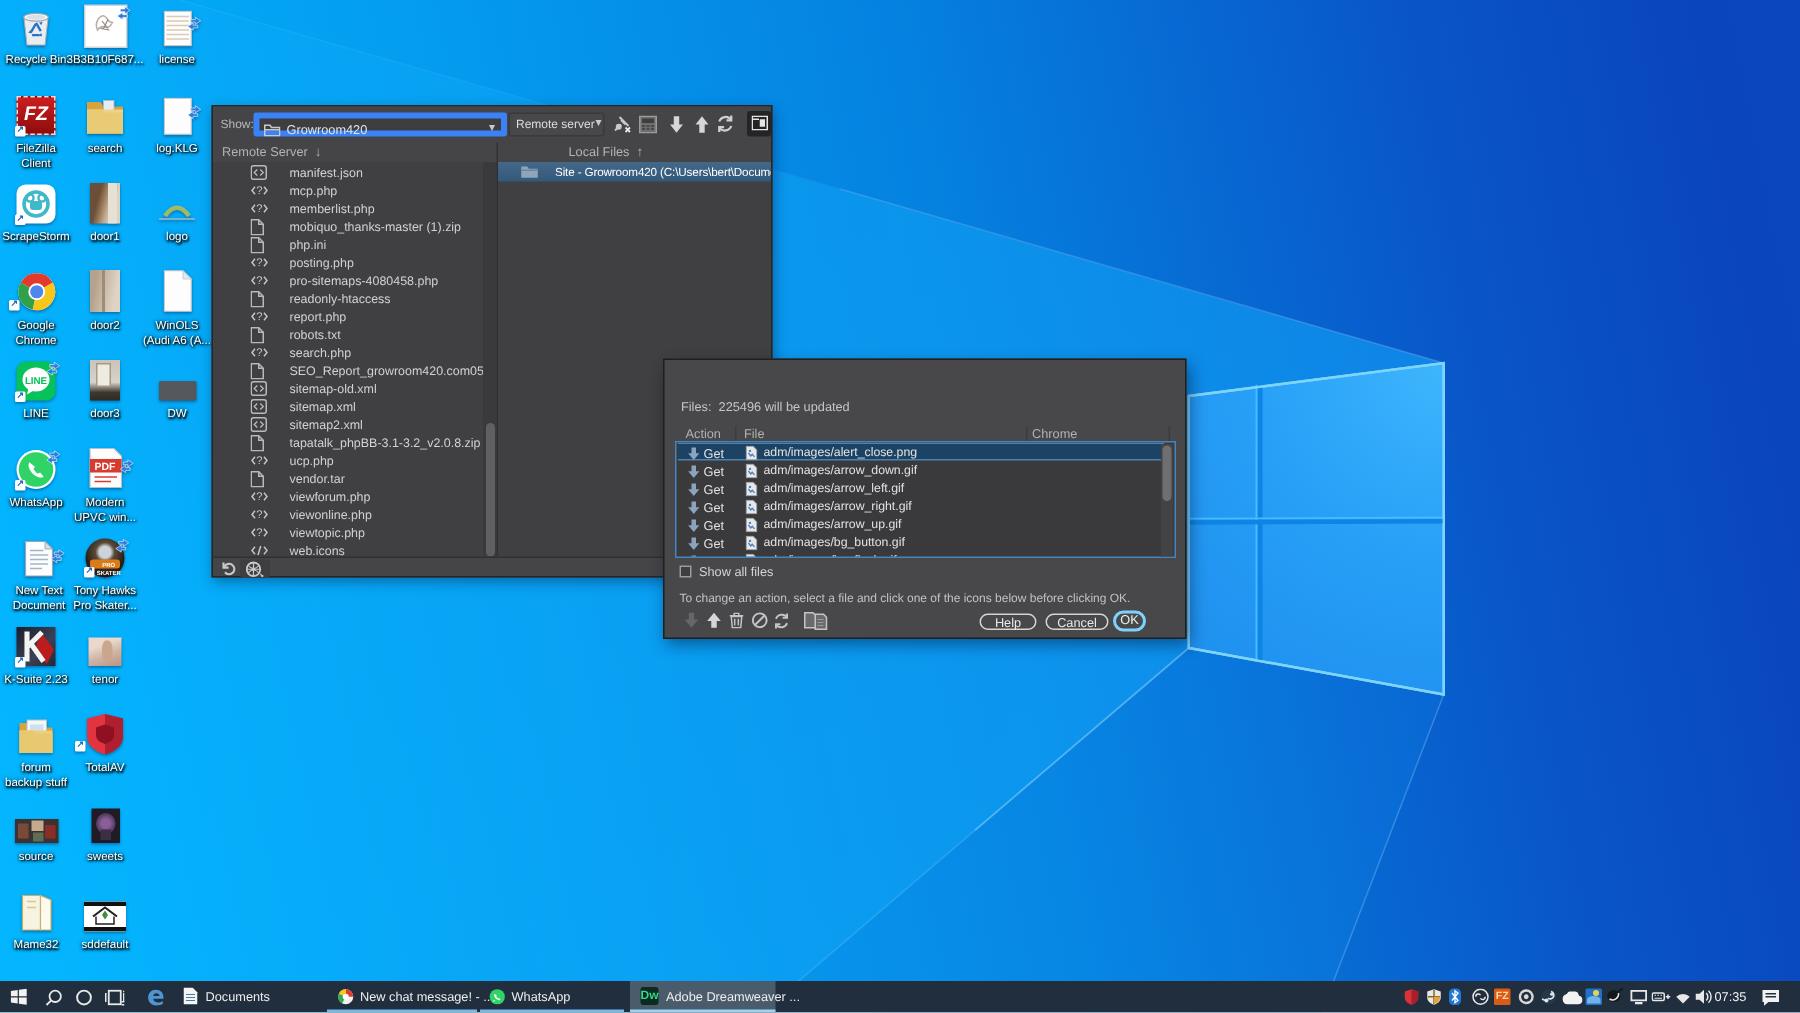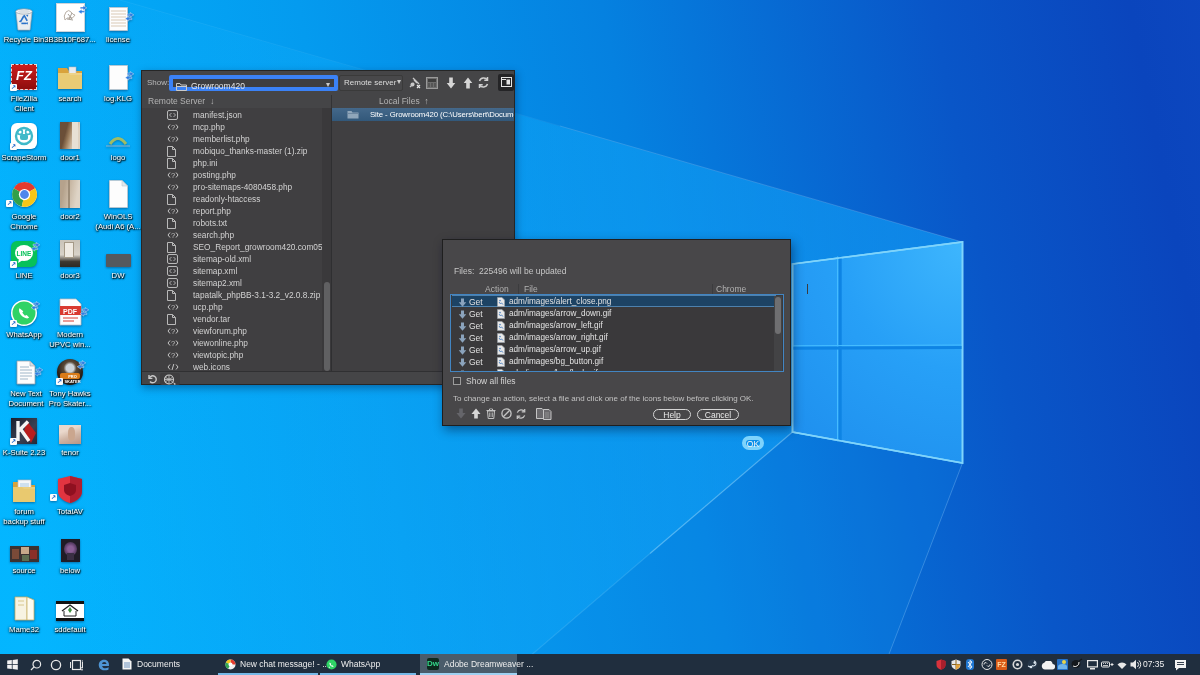--- a/index.html
+++ b/index.html
@@ -329,21 +329,21 @@
     <div class="lb">TotalAV</div>
   </div>
 
 <div class="di" style="left:38px;top:540px">
     <div class="ic">
   <div style="width:19px;height:23px;background:#201c26;position:relative;overflow:hidden;">
     <div style="position:absolute;left:3px;top:3px;width:13px;height:14px;border-radius:50%;background:radial-gradient(circle,#8a5f96 0 30%,#5d3f6a 60%,#2c2234 100%);"></div>
     <div style="position:absolute;left:6px;top:14px;width:7px;height:7px;background:#3a2f44;"></div>
   </div>
 </div>
-    <div class="lb">below</div>
+    <div class="lb">sweets</div>
   </div>
 
 <div class="di" style="left:38px;top:599px">
     <div class="ic">
   <div style="width:28px;height:20px;background:#fff;position:relative;overflow:hidden;">
     <div style="position:absolute;left:0;top:0;width:28px;height:3px;background:#111;"></div>
     <div style="position:absolute;left:0;bottom:0;width:28px;height:3px;background:#111;"></div>
     <svg width="28" height="20" viewBox="0 0 28 20" style="position:absolute;left:0;top:0;">
       <path d="M6 10 L14 4 L22 10" fill="none" stroke="#222" stroke-width="1.4"></path>
       <path d="M8 10 L8 15 L20 15 L20 10" fill="none" stroke="#222" stroke-width="1"></path>
@@ -647,21 +647,21 @@
     <svg width="13" height="11" viewBox="0 0 13 11" style="position:absolute;left:22px;top:2px;">
       <circle cx="5" cy="5.5" r="4.5" fill="none" stroke="#c9c9c9" stroke-width="1.2"></circle>
       <path d="M0.5 5.5 h9 M5 1 v9 M1.5 3 a5 7 0 0 0 7 0 M1.5 8 a5 7 0 0 1 7 0" fill="none" stroke="#c9c9c9" stroke-width="0.8"></path>
       <path d="M9 8 l3 2 -1.5 1z" fill="#c9c9c9"></path>
     </svg>
   </div>
 </div>
 
 <div id="sync" style="position:absolute;left:442px;top:239px;width:349px;height:187px;background:#484749;border:1px solid #1f1f1f;box-shadow:2px 4px 10px rgba(0,10,40,.45);z-index:10;font-size:8.5px;color:#cfcfcf;">
   <span style="position:absolute;left:11px;top:26px;color:#c6c6c6;">Files:&nbsp; 225496 will be updated</span>
-  <div style="position:absolute;left:0;top:44px;width:347px;height:10px;color:#b2b2b2;margin-left:28px;">
+  <div style="position:absolute;left:0;top:44px;width:347px;height:10px;color:#b2b2b2;">
     <span style="position:absolute;left:14px;">Action</span>
     <span style="position:absolute;left:53px;">File</span>
     <span style="position:absolute;left:245px;">Chrome</span>
     <div style="position:absolute;left:47px;top:0;width:1px;height:10px;background:#3c3c3e;"></div>
     <div style="position:absolute;left:241px;top:0;width:1px;height:10px;background:#3c3c3e;"></div>
     <div style="position:absolute;left:336px;top:0;width:1px;height:10px;background:#3c3c3e;"></div>
   </div>
   <div id="synclist" style="position:absolute;left:7px;top:54px;width:334px;height:78px;background:#3a393b;border:1px solid #4285c2;overflow:hidden;">
       <div style="position:absolute;left:1px;top:1px;width:324px;height:12px;white-space:nowrap;background:#1d4364;border-top:1px solid #4e81ad;border-bottom:1px solid #4e81ad;margin-top:-1px;">
         <span style="position:absolute;left:6px;top:1.5px;"><svg width="9" height="9" viewBox="0 0 11 12">
@@ -774,21 +774,21 @@
     <path d="M10.5 8 A4.5 4.5 0 0 1 2.5 9" fill="none" stroke="#c4c4c4" stroke-width="1.4"></path>
     <path d="M2.5 12 v-3.2 h3.2" fill="none" stroke="#c4c4c4" stroke-width="1.4"></path>
   </svg>
   <svg width="16" height="12" viewBox="0 0 16 12" style="position:absolute;left:93px;top:167.5px;">
     <path d="M0.5 0.5 h5.5 l2 2 v8 h-7.5 Z" fill="#6a696c" stroke="#c4c4c4"></path>
     <path d="M7.5 1.5 h5.5 l2 2 v8 h-7.5 Z" fill="#6a696c" stroke="#c4c4c4"></path>
     <path d="M9 5 h4 M9 7 h4 M9 9 h4" stroke="#9a9a9a" stroke-width="0.8"></path>
   </svg>
   <div style="position:absolute;left:210px;top:169px;width:38px;height:11px;border:1px solid #d4d4d4;border-radius:6px;color:#e9e9e9;text-align:center;line-height:10px;font-size:8.5px;">Help</div>
   <div style="position:absolute;left:254px;top:169px;width:42px;height:11px;border:1px solid #d4d4d4;border-radius:6px;color:#e9e9e9;text-align:center;line-height:10px;font-size:8.5px;">Cancel</div>
-  <div style="position:absolute;left:299px;top:167px;width:22px;height:14px;border:4px solid #7dd3fc;border-radius:7px;color:#f2f2f2;text-align:center;line-height:9px;font-size:8.5px;margin-top:29px;">OK</div>
+  <div style="position:absolute;left:299px;top:167px;width:22px;height:14px;border:2px solid #7dd3fc;border-radius:7px;color:#f2f2f2;text-align:center;line-height:9px;font-size:8.5px;">OK</div>
 </div>
 
 <div id="taskbar" style="position:absolute;left:0;top:654px;width:1200px;height:21px;background:#202e3e;z-index:20;font-size:8.5px;color:#eee;white-space:nowrap;">
   <svg width="11" height="11" viewBox="0 0 11 11" style="position:absolute;left:7px;top:5px;">
     <path d="M0.2 1.6 L4.8 1 V5.2 H0.2 Z" fill="#f2f2f2"></path>
     <path d="M5.6 0.9 L10.8 0.2 V5.2 H5.6 Z" fill="#f2f2f2"></path>
     <path d="M0.2 6 H4.8 V10 L0.2 9.4 Z" fill="#f2f2f2"></path>
     <path d="M5.6 6 H10.8 V10.8 L5.6 10.1 Z" fill="#f2f2f2"></path>
   </svg>
   <svg width="12" height="12" viewBox="0 0 12 12" style="position:absolute;left:30px;top:5px;">

